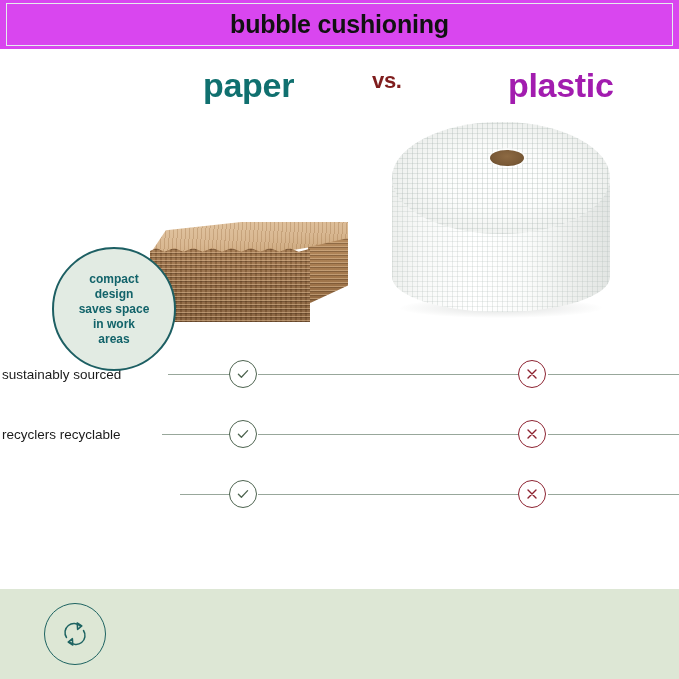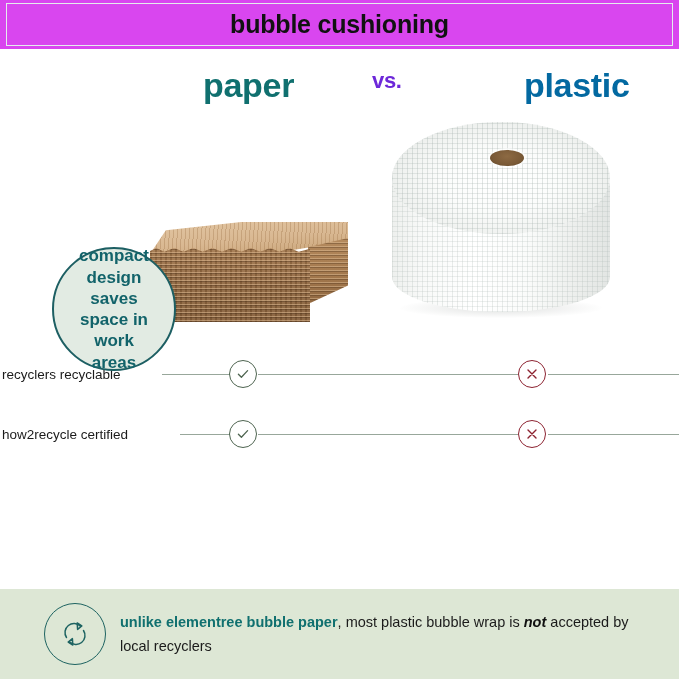--- a/index.html
+++ b/index.html
@@ -54,22 +54,22 @@
     height: 40px;
   }
   .col-head {
     position: absolute;
     font-size: 34px;
     font-weight: bold;
     letter-spacing: -0.3px;
     white-space: nowrap;
   }
   .col-head.paper  { left: 203px; top: 0; color: #10706f; }
-  .col-head.vs     { left: 372px; top: 2px; color: #6d28d9; font-size: 22px; }
-  .col-head.plastic{ left: 524px; top: 0; color: #0369a1; }
+  .col-head.vs     { left: 372px; top: 2px; color: #7f1d1d; font-size: 22px; }
+  .col-head.plastic{ left: 508px; top: 0; color: #a21caf; }
 
   
   .products {
     position: absolute;
     left: 0;
     top: 110px;
     width: 679px;
     height: 230px;
   }
 
@@ -210,21 +210,21 @@
     border-radius: 50%;
     background: #e2ebe3;
     border: 2px solid #1d5f63;
     display: flex;
     align-items: center;
     justify-content: center;
     z-index: 5;
     box-sizing: border-box;
   }
   .badge-text {
-    font-size: 17px;
+    font-size: 12px;
     font-weight: bold;
     line-height: 1.25;
     color: #12636a;
     text-align: center;
     padding: 0 24px;
   }
 
   
   .rows {
     position: absolute;
@@ -351,41 +351,56 @@
     <div class="roll-core"></div>
   </div>
 
   <div class="badge">
     <div class="badge-text">compact design saves space in work areas</div>
   </div>
 </div>
 
 <div class="rows">
 
+  <div class="row">
+    <div class="row-label">sustainably sourced</div>
+    <div class="row-line seg-a"></div>
+    <div class="row-line seg-b"></div>
+    <div class="row-line seg-c"></div>
+    <div class="mark check">
+      <svg width="16" height="16" viewBox="0 0 16 16" aria-hidden="true">
+        <path d="M3.4 8.2 L6.4 11.2 L12.6 4.6" fill="none" stroke="currentColor" stroke-width="1.3" stroke-linecap="round" stroke-linejoin="round"></path>
+      </svg>
+    </div>
+    <div class="mark cross">
+      <svg width="14" height="14" viewBox="0 0 14 14" aria-hidden="true">
+        <path d="M3 3 L11 11 M11 3 L3 11" fill="none" stroke="currentColor" stroke-width="1.4" stroke-linecap="round"></path>
+      </svg>
+    </div>
+  </div>
 
 
   <div class="row">
     <div class="row-label">recyclers recyclable</div>
     <div class="row-line seg-a" style="left:162px;width:68px;"></div>
     <div class="row-line seg-b"></div>
     <div class="row-line seg-c"></div>
     <div class="mark check">
       <svg width="16" height="16" viewBox="0 0 16 16" aria-hidden="true">
         <path d="M3.4 8.2 L6.4 11.2 L12.6 4.6" fill="none" stroke="currentColor" stroke-width="1.3" stroke-linecap="round" stroke-linejoin="round"></path>
       </svg>
     </div>
     <div class="mark cross">
       <svg width="14" height="14" viewBox="0 0 14 14" aria-hidden="true">
         <path d="M3 3 L11 11 M11 3 L3 11" fill="none" stroke="currentColor" stroke-width="1.4" stroke-linecap="round"></path>
       </svg>
     </div>
   </div>
 
   <div class="row">
-    <div class="row-label">how2recycle certified</div>
     <div class="row-line seg-a" style="left:180px;width:50px;"></div>
     <div class="row-line seg-b"></div>
     <div class="row-line seg-c"></div>
     <div class="mark check">
       <svg width="16" height="16" viewBox="0 0 16 16" aria-hidden="true">
         <path d="M3.4 8.2 L6.4 11.2 L12.6 4.6" fill="none" stroke="currentColor" stroke-width="1.3" stroke-linecap="round" stroke-linejoin="round"></path>
       </svg>
     </div>
     <div class="mark cross">
       <svg width="14" height="14" viewBox="0 0 14 14" aria-hidden="true">
@@ -400,16 +415,13 @@
   <div class="recycle-badge">
     <svg width="40" height="40" viewBox="0 0 40 40" aria-hidden="true">
       <g fill="none" stroke="#1d6361" stroke-width="1.5" stroke-linejoin="round" stroke-linecap="round">
         <path d="M11.5 23.5 A9 9 0 0 1 25.5 12.3"></path>
         <path d="M22.2 9.0 L26.8 12.0 L22.6 15.4 Z"></path>
         <path d="M28.5 16.5 A9 9 0 0 1 14.5 27.7"></path>
         <path d="M17.8 31.0 L13.2 28.0 L17.4 24.6 Z"></path>
       </g>
     </svg>
   </div>
-  <div class="footer-text">
-    <span class="hl">unlike elementree bubble paper</span><span>, most plastic bubble wrap is </span><span class="em-not">not</span><span> accepted by local recyclers</span>
-  </div>
 </div>
 
 </body></html>

